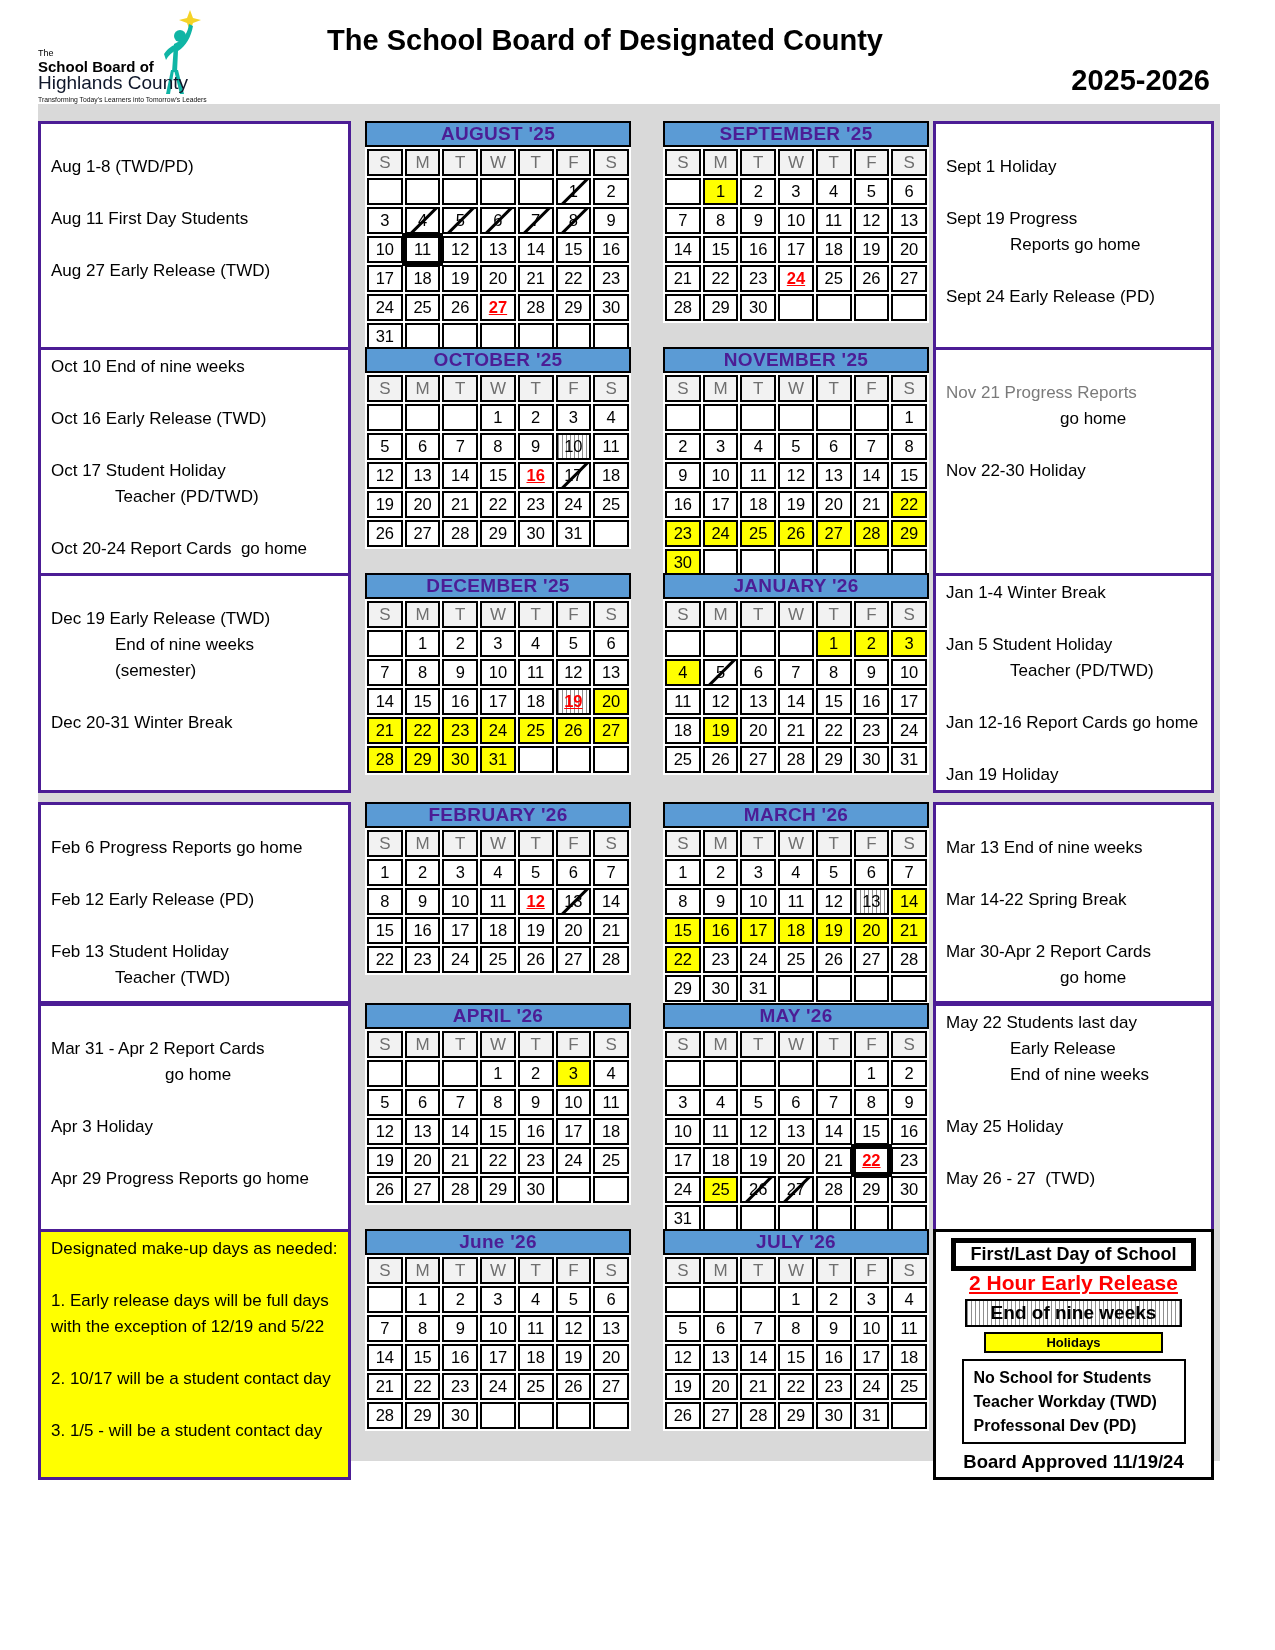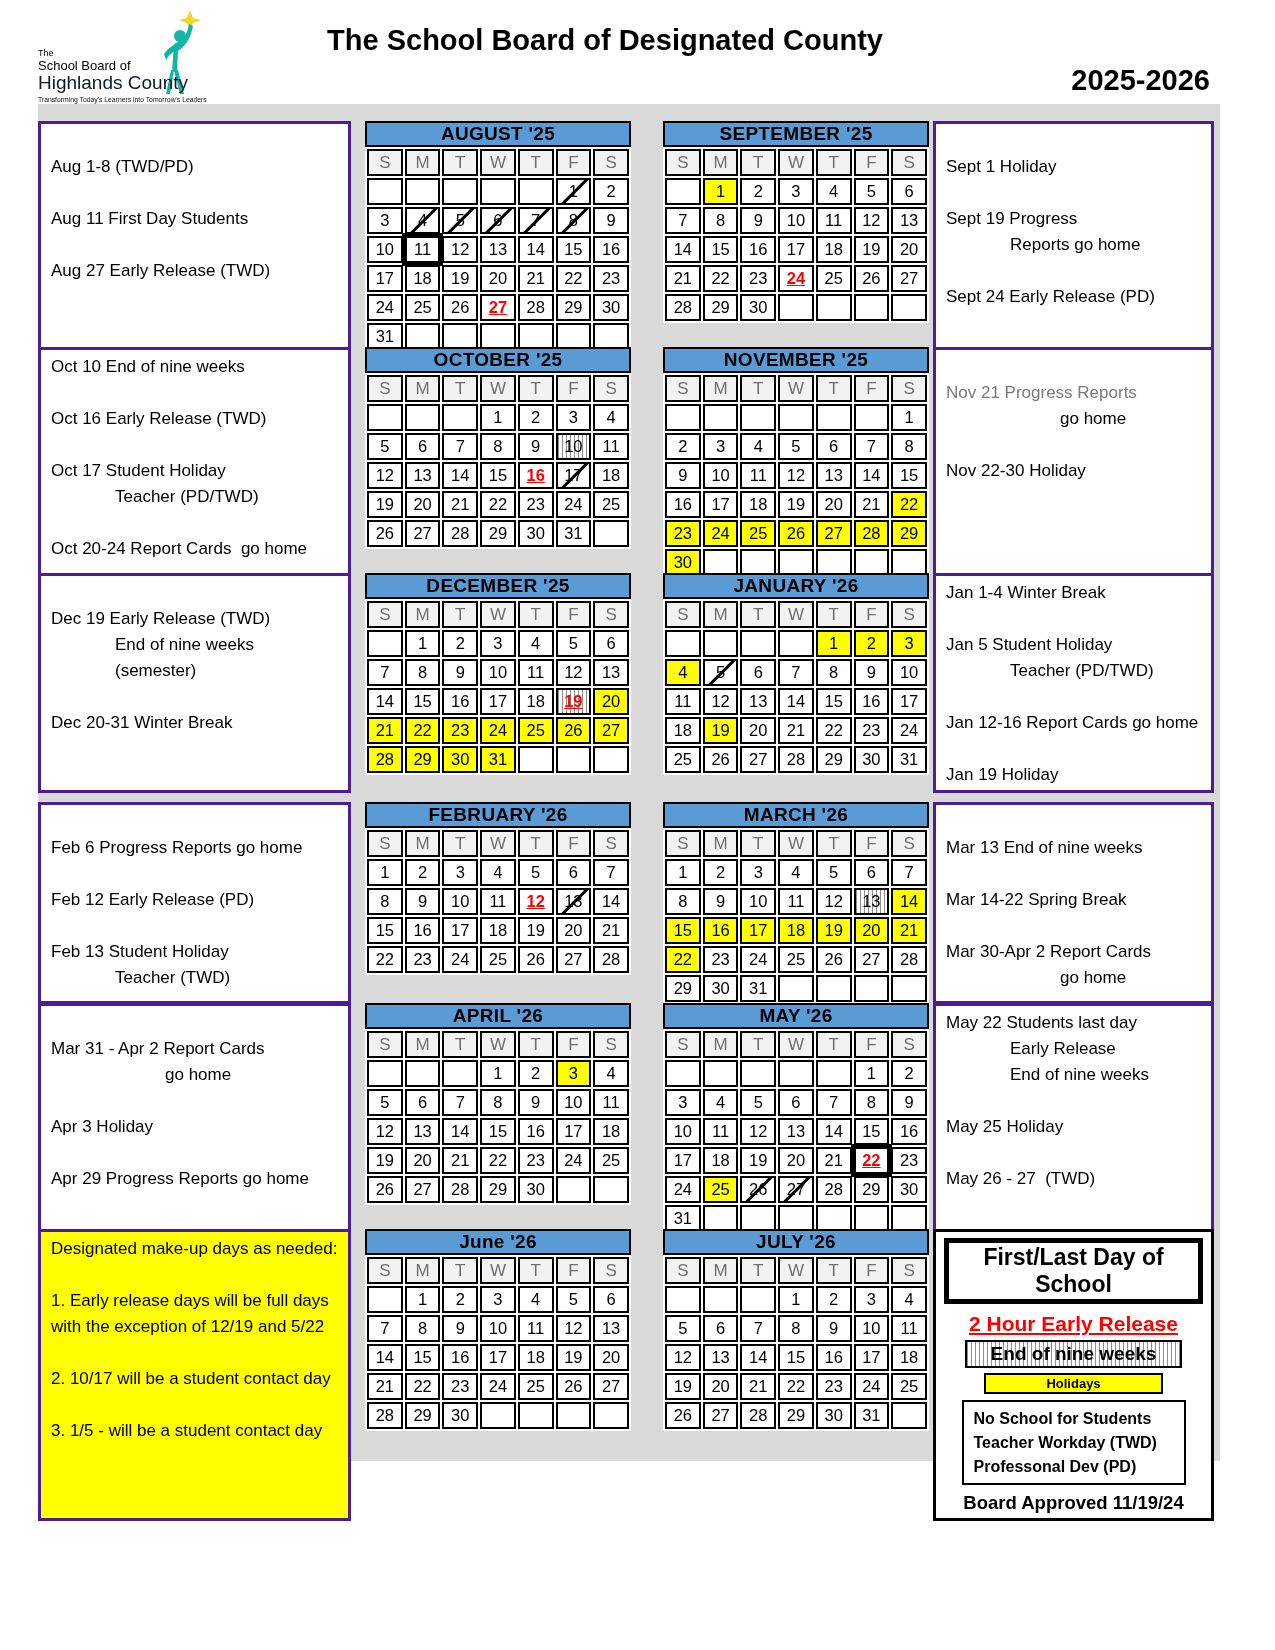--- a/index.html
+++ b/index.html
@@ -2,21 +2,21 @@
 <html><head>
 <meta charset="utf-8">
 <style>
   html,body{margin:0;padding:0;}
   body{width:1275px;height:1650px;background:#ffffff;font-family:"Liberation Sans",sans-serif;color:#000;}
   
   .header{position:relative;height:104px;background:#fff;}
   .logo{position:absolute;left:36px;top:10px;width:215px;height:92px;}
   .logo-fig{position:absolute;left:108px;top:0;}
   .logo-the{position:absolute;left:2px;top:38px;font-size:9px;}
-  .logo-sb{position:absolute;left:2px;top:48px;font-size:13px;font-weight:normal;}
+  .logo-sb{position:absolute;left:2px;top:48px;font-size:15px;font-weight:bold;}
   .logo-hc{position:absolute;left:2px;top:62px;font-size:19px;font-weight:normal;color:#0f172a;white-space:nowrap;}
   .logo-tag{position:absolute;left:2px;top:86px;font-size:6.8px;color:#111;white-space:nowrap;}
   .titles{position:absolute;left:0;top:0;width:1210px;text-align:center;}
   .title1{margin-top:24px;font-size:29px;font-weight:bold;}
   .title2{margin-top:7px;font-size:29px;font-weight:bold;text-align:right;}
   
   .board{margin-left:38px;width:1182px;background:#d9d9d9;padding:17px 0 12px 0;box-sizing:border-box;}
   .row{display:grid;grid-template-columns:313px 284px 288px 291px;margin-bottom:13px;}
   .row:last-child{margin-bottom:0;}
   .h213{height:213px}.h216{height:216px}.h188{height:188px}.h220{height:220px}
@@ -27,37 +27,37 @@
   .note-box{background:#fff;border:3px solid #4c1d95;box-sizing:border-box;height:100%;
             font-size:17px;line-height:26px;padding:4px 6px 2px 10px;overflow:hidden;}
   .note-box.yellow{background:#ffff00;}
   .note-line{white-space:pre-wrap;}
   .ind{padding-left:64px;}
   .ind2{padding-left:114px;}
   .gray{color:#7a7a7a;}
   
   .cal{width:266px;}
   .cal-title{box-sizing:border-box;height:26px;background:#5b9bd5;border:2px solid #000;
-             color:#000000;font-weight:bold;font-size:19px;text-align:center;line-height:22px;letter-spacing:.3px;}
+             color:#4c1d95;font-weight:bold;font-size:19px;text-align:center;line-height:22px;letter-spacing:.3px;}
   .cal-table{border-collapse:separate;border-spacing:2px;width:266px;background:#fff;table-layout:fixed;}
   .cal-table th,.cal-table td{border:2px solid #000;height:23px;text-align:center;padding:0;overflow:hidden;}
   .cal-table th{background:#f2f2f2;color:#6f6f6f;font-weight:normal;font-size:17px;}
   .cal-table td{background:#fff;font-size:16.5px;}
   td.c-hol{background:#ffff00;}
   td.c-hatch{background:repeating-linear-gradient(90deg,#8f8f8f 0 1.5px,#ffffff 1.5px 4px);}
   td.c-red{color:#ff0000;font-weight:bold;text-decoration:underline;}
   td.c-first{box-shadow:0 0 0 3px #000;position:relative;z-index:1;}
   td.c-strike{position:relative;}
   td.c-strike::after{content:"";position:absolute;left:-25%;top:48%;width:150%;height:2.6px;
                      background:#000;transform:rotate(-45deg);}
   
   .legend{background:#fff;border:3px solid #000;box-sizing:border-box;height:100%;
           display:flex;flex-direction:column;align-items:center;padding:5px 8px 4px 8px;}
-  .leg-first{border:5px solid #000;font-weight:bold;font-size:23px;padding:1px 14px;margin-top:1px;text-align:center;}
-  .leg-early{color:#ff0000;font-weight:bold;font-size:21px;text-decoration:underline;margin-top:8px;}
+  .leg-first{border:5px solid #000;font-weight:bold;font-size:18px;padding:1px 14px;margin-top:1px;text-align:center;}
+  .leg-early{color:#ff0000;font-weight:bold;font-size:21px;text-decoration:underline;margin-top:0;}
   .leg-nine{border:2px solid #000;font-weight:bold;font-size:19px;padding:1px 24px;margin-top:4px;
             background:repeating-linear-gradient(90deg,#8f8f8f 0 1.5px,#ffffff 1.5px 4px);}
   .leg-hol{border:2px solid #000;background:#ffff00;font-weight:bold;font-size:13px;padding:1px 60px;margin-top:5px;}
   .leg-note{border:2px solid #000;margin-top:6px;padding:5px 10px 4px 10px;font-weight:bold;font-size:16px;line-height:24px;min-width:200px;}
   .leg-approved{font-weight:bold;font-size:18.5px;margin-top:7px;}
 </style>
 </head>
 <body>
 
 <div class="header">

